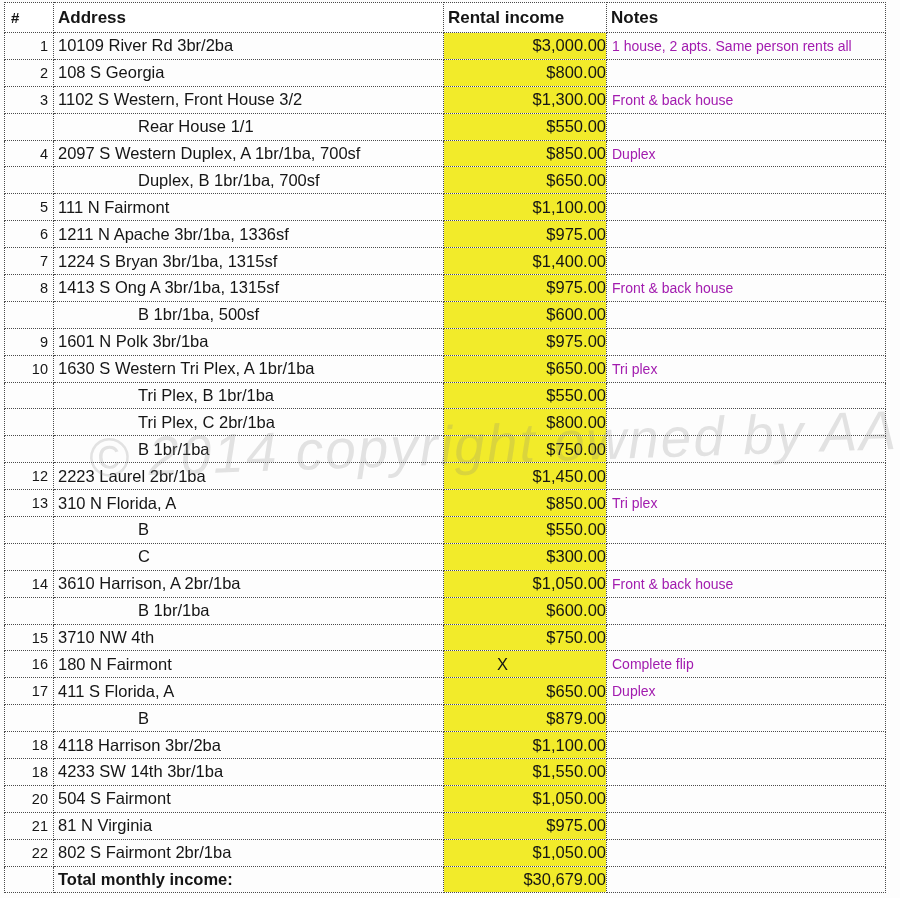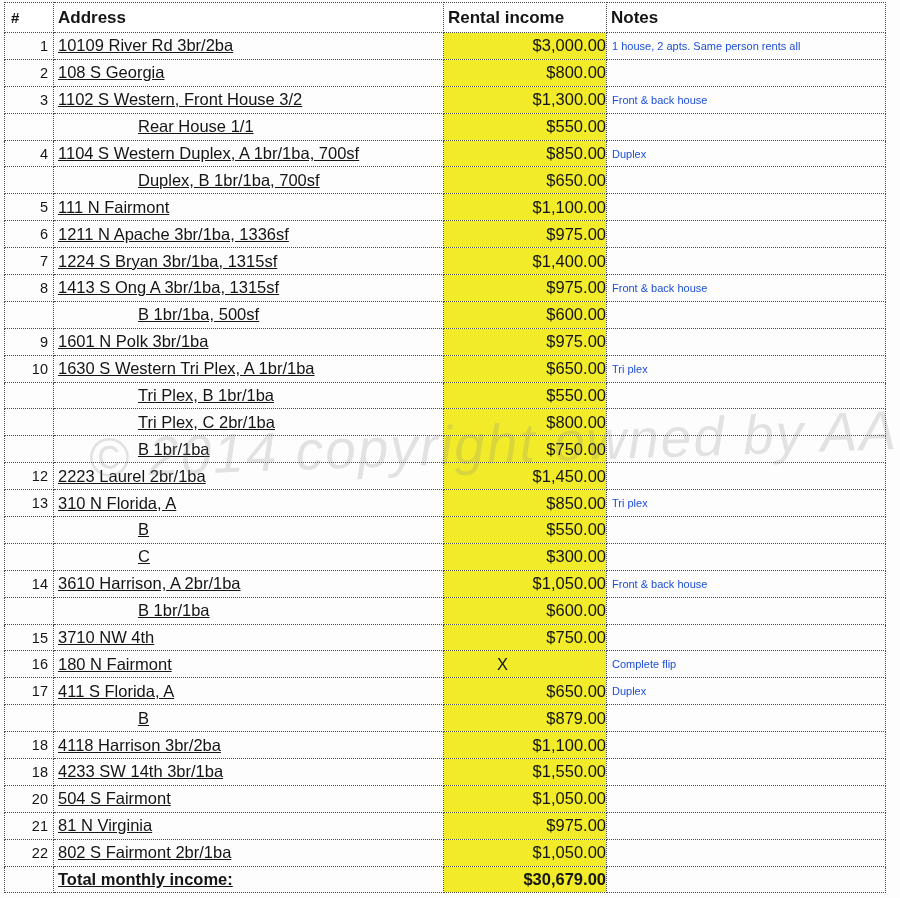--- a/index.html
+++ b/index.html
@@ -33,31 +33,31 @@
   tbody tr, tfoot tr { height:26px; }
   th {
     font-size:17px;
     font-weight:bold;
     text-align:left;
     padding-left:4px;
     background:#fff;
   }
   th.h-num { padding-left:6px; font-size:15px; }
   td.num   { text-align:right; padding-right:5px; font-size:14.5px; }
-  td.addr  { font-size:16.5px; padding-left:4px;text-decoration:underline; }
+  td.addr  { font-size:16.5px; padding-left:4px; }
   td.addr.sub { padding-left:84px; }
   td.money {
     background:var(--hl, #f2eb2a);
     text-align:right;
     font-size:16.5px;
   }
   td.money.center { text-align:center; padding-right:45px; }
-  td.notes { font-size:11px; padding-left:5px; color:#1d4ed8; }
+  td.notes { font-size:14px; padding-left:5px; color:#a21caf; }
   tfoot td.addr  { font-weight:bold; font-size:16.5px; }
-  tfoot td.money { font-weight:bold; }
+  tfoot td.money { font-weight:normal; }
   .watermark {
     position:absolute;
     left:88px; top:412px;
     width:810px;
     font-size:55px;
     font-style:italic;
     letter-spacing:2px;
     color:rgba(130,130,130,0.22);
     transform:rotate(-2deg);
     white-space:nowrap;
@@ -107,21 +107,21 @@
           <td class="notes">Front &amp; back house</td>
         </tr>
         <tr>
           <td class="num"></td>
           <td class="addr sub">Rear House 1/1</td>
           <td class="money">$550.00</td>
           <td class="notes"></td>
         </tr>
         <tr>
           <td class="num">4</td>
-          <td class="addr">1104 S Western Duplex, A 1br/1ba, 700sf</td>
+          <td class="addr">2097 S Western Duplex, A 1br/1ba, 700sf</td>
           <td class="money">$850.00</td>
           <td class="notes">Duplex</td>
         </tr>
         <tr>
           <td class="num"></td>
           <td class="addr sub">Duplex, B 1br/1ba, 700sf</td>
           <td class="money">$650.00</td>
           <td class="notes"></td>
         </tr>
         <tr>

